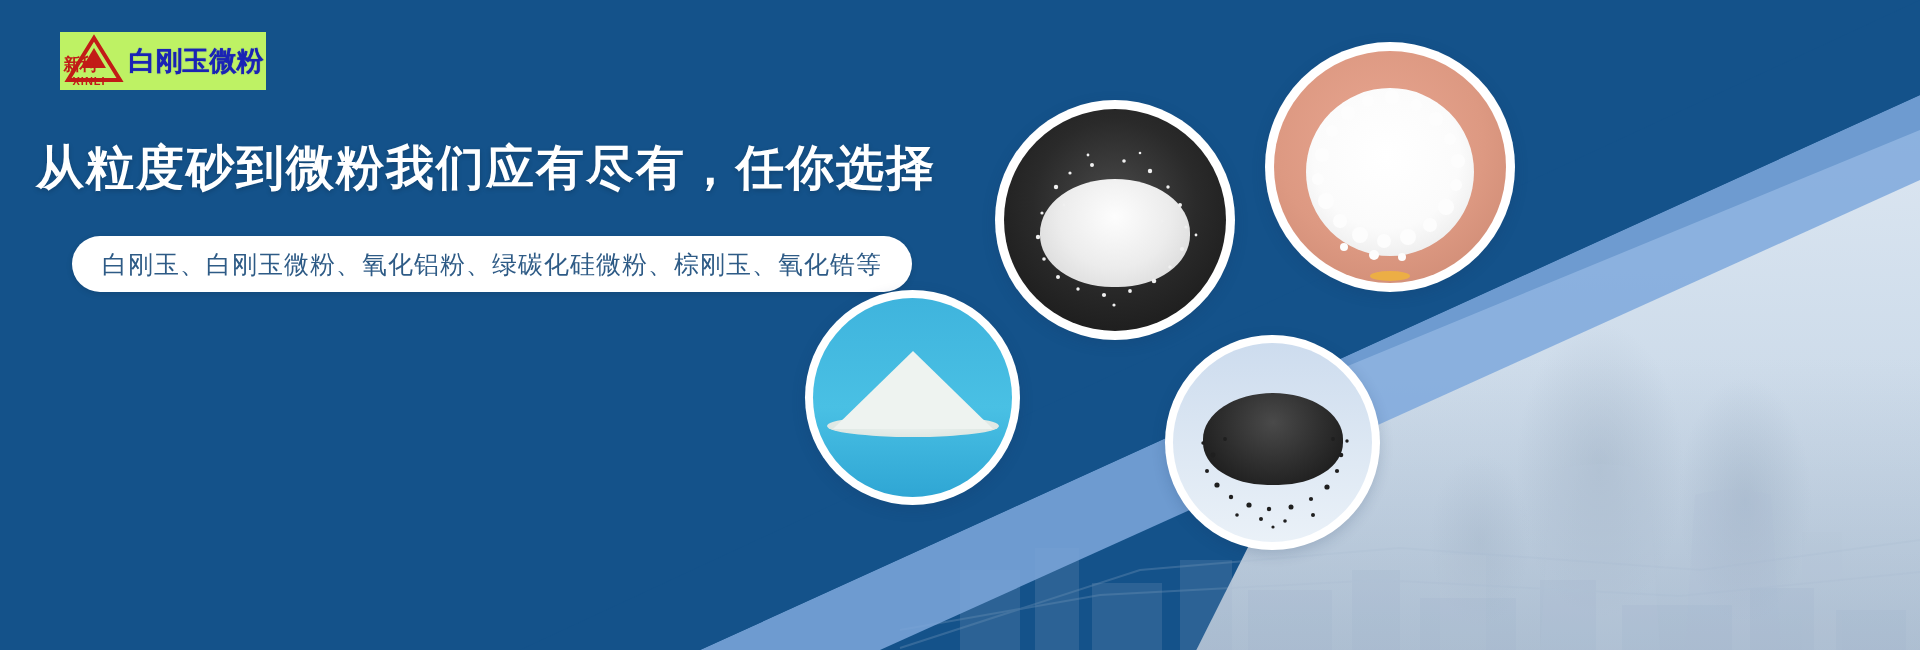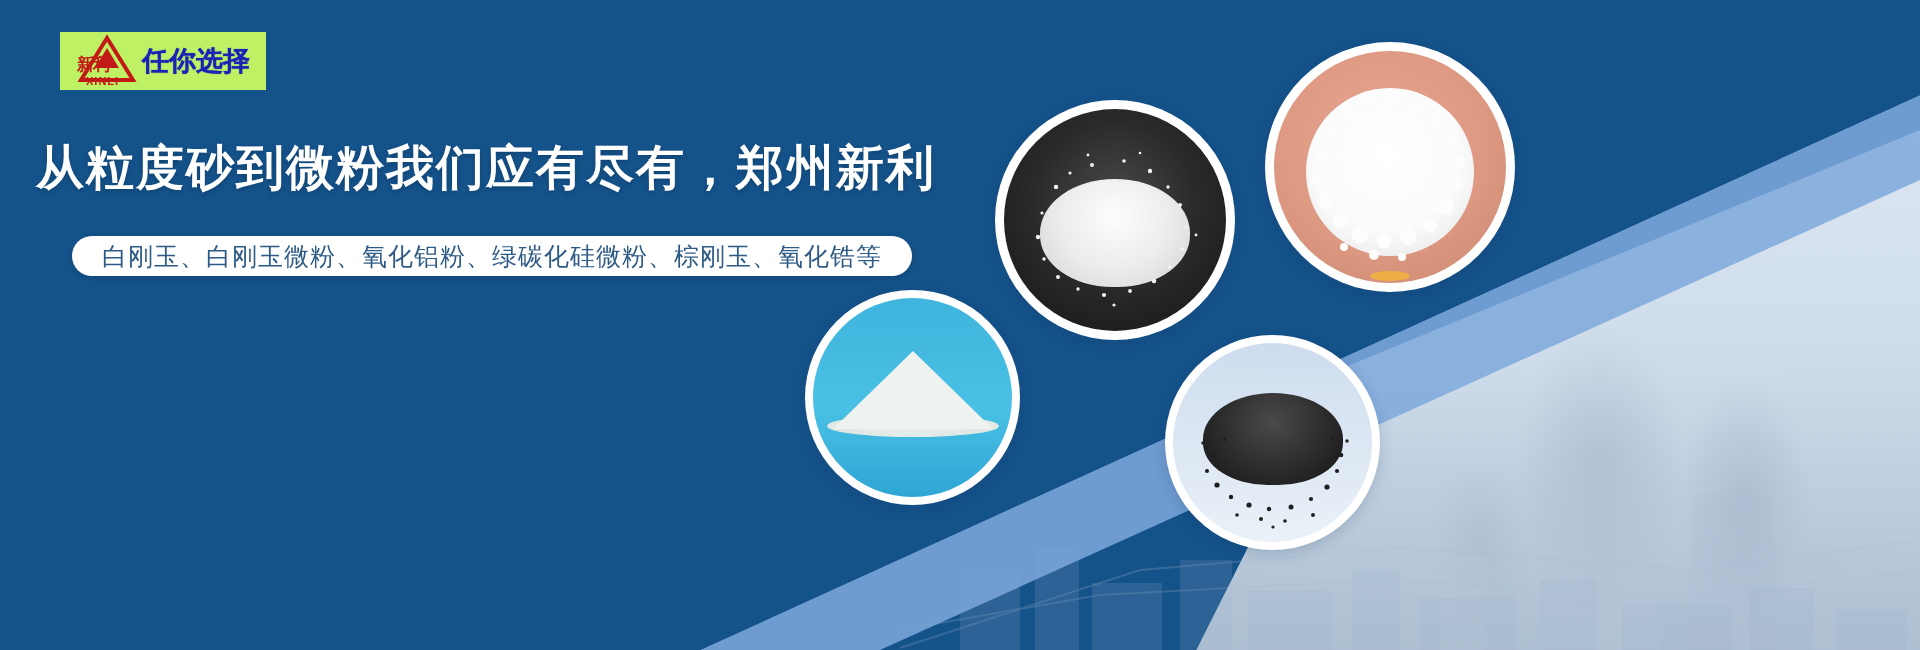--- a/index.html
+++ b/index.html
@@ -58,21 +58,21 @@
   .headline{
     position:absolute;left:36px;top:142px;
     color:#ffffff;font-size:48px;font-weight:bold;letter-spacing:2px;
     white-space:nowrap;line-height:1.1;
     text-shadow:0 2px 5px rgba(0,0,0,.18);
   }
 
   
   .pill{
     position:absolute;left:72px;top:236px;
-    height:40px;min-width:690px;
+    height:56px;min-width:690px;
     background:#ffffff;border-radius:28px;
     display:flex;align-items:center;justify-content:center;
     padding:0 30px;box-sizing:border-box;
     box-shadow:0 2px 6px rgba(0,0,0,.12);
   }
   .pill-text{
     color:#2e5b86;font-size:25px;letter-spacing:1px;white-space:nowrap;
   }
 
   
@@ -181,24 +181,24 @@
 
   <div class="logo-box">
     <div class="logo-mark">
       <svg width="62" height="54" viewBox="0 0 62 54">
         <path d="M31 4 L57 46 L5 46 Z" fill="none" stroke="#c21b17" stroke-width="4"></path>
         <path d="M31 14 L43 34 L19 34 Z" fill="#c21b17"></path>
       </svg>
       <div style="position:absolute;left:1px;top:22px;color:#c21b17;font-weight:bold;font-size:17px;line-height:1;letter-spacing:-1px;">新利</div>
       <div style="position:absolute;left:10px;top:42px;color:#c21b17;font-weight:bold;font-size:11px;line-height:1;letter-spacing:1px;">XINLI</div>
     </div>
-    <div class="logo-word">任你选择</div>
-  </div>
-
-  <div class="headline">从粒度砂到微粉我们应有尽有，郑州新利</div>
+    <div class="logo-word">白刚玉微粉</div>
+  </div>
+
+  <div class="headline">从粒度砂到微粉我们应有尽有，任你选择</div>
 
   <div class="pill">
     <span class="pill-text">白刚玉、白刚玉微粉、氧化铝粉、绿碳化硅微粉、棕刚玉、氧化锆等</span>
   </div>
 
 
   <div class="circle" id="circle-white-grain">
     <div class="inner">
       <div class="pile"></div>
       <svg width="100%" height="100%" viewBox="0 0 222 222" style="position:absolute;inset:0;">

